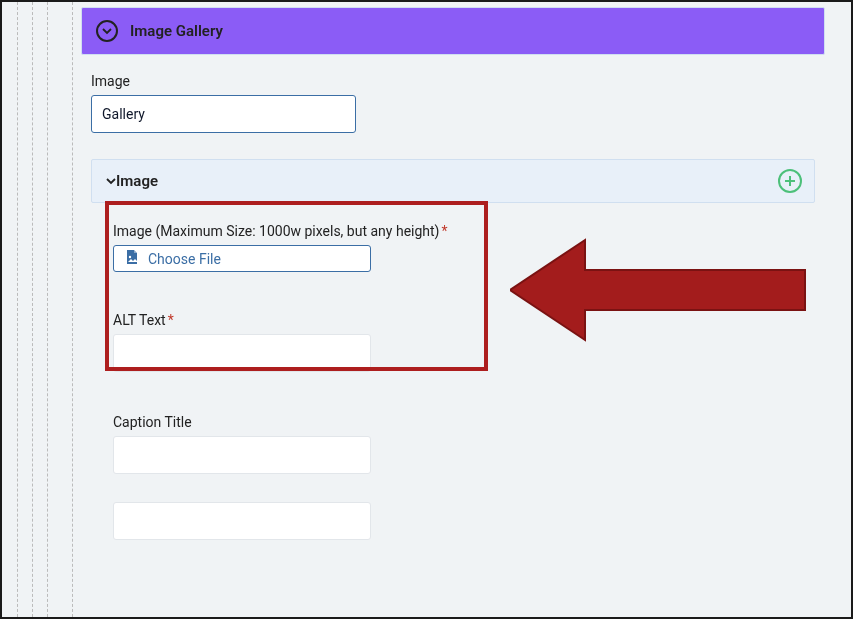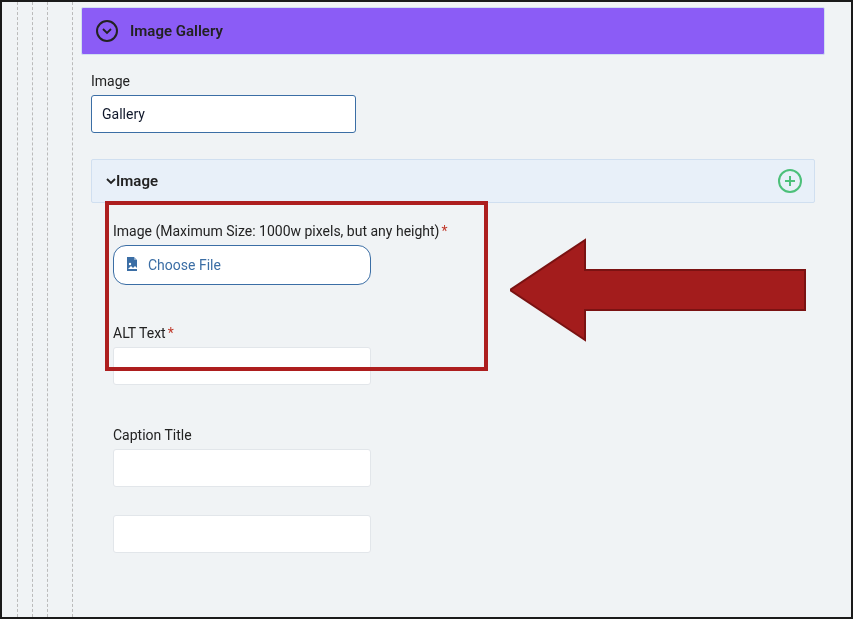--- a/index.html
+++ b/index.html
@@ -121,23 +121,23 @@
       padding: 16px 22px 0 22px;
       position: relative;
     }
     .highlight-box {
       position: absolute;
       border: 4px solid #ad1e1e;
       pointer-events: none;
     }
     .choose-file {
       width: 258px;
-      height: 40px;
+      height: 27px;
       border: 1px solid #3b6ea5;
-      border-radius: 13px;
+      border-radius: 3px;
       background: #fff;
       padding: 0 10px;
       display: flex;
       align-items: center;
       cursor: pointer;
       font-size: 14px;
       color: #3b6ea5;
       gap: 8px;
     }
     .arrow-annotation {

